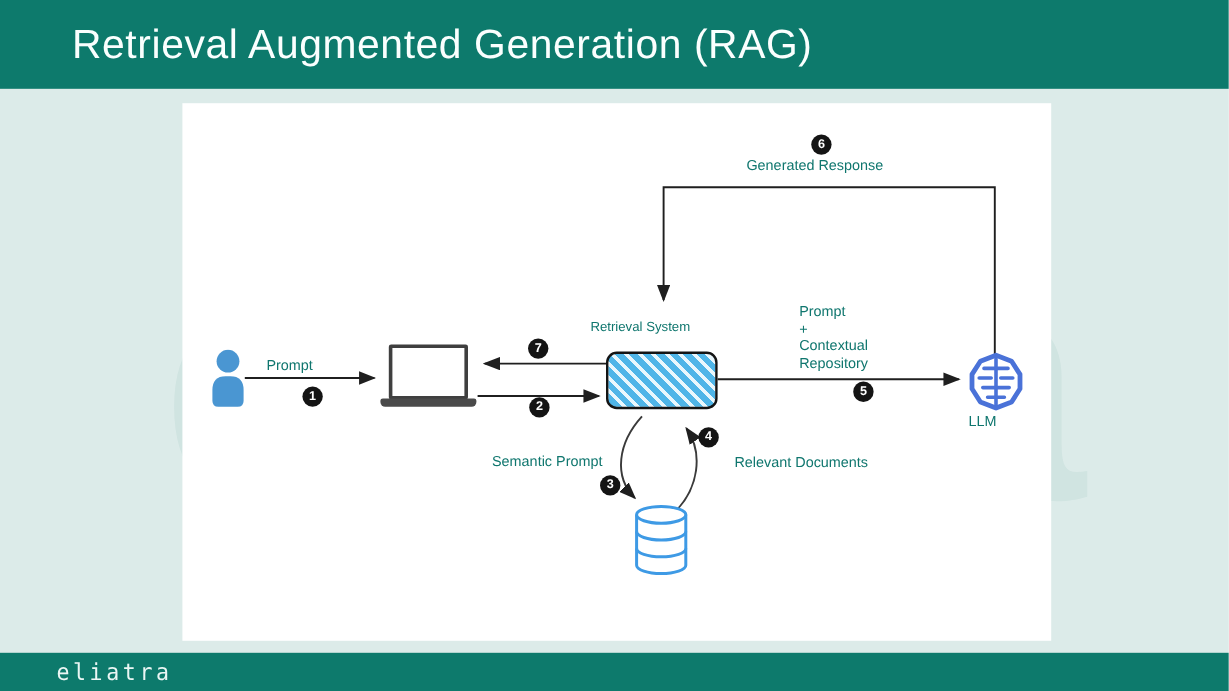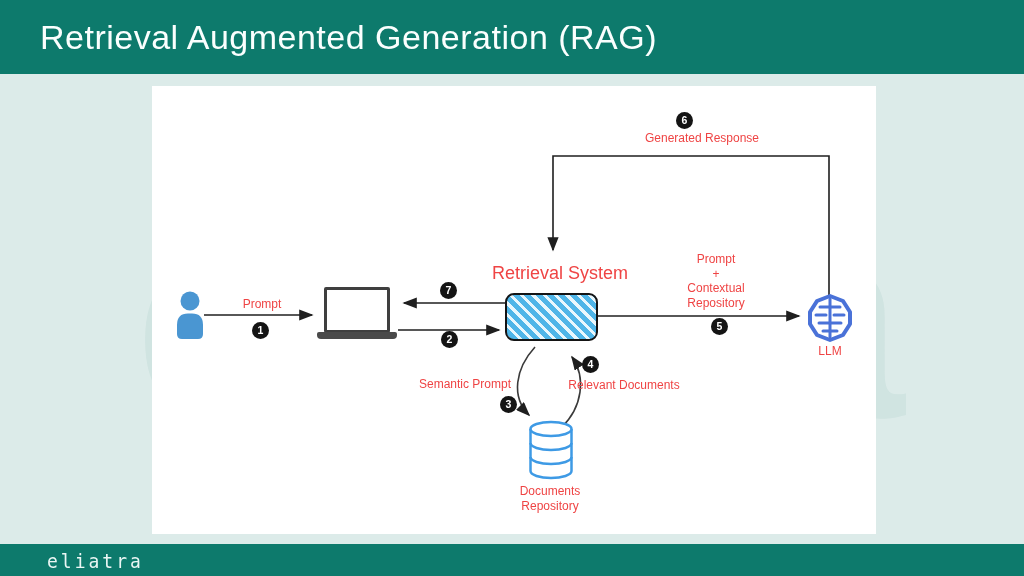--- a/index.html
+++ b/index.html
@@ -5,21 +5,21 @@
   html,body{margin:0;padding:0;}
   body{
     width:1024px;height:576px;overflow:hidden;position:relative;
     background:#dcebe9;
     font-family:"Liberation Sans", sans-serif;
   }
   
   .header{
     position:absolute;left:0;top:0;width:1024px;height:74px;
     background:#0d7a6c;color:#fff;box-sizing:border-box;
-    display:flex;align-items:center;padding-left:40px;
+    display:flex;align-items:center;padding-left:60px;
   }
   .header h1{
     margin:0;font-size:34px;font-weight:400;letter-spacing:.5px;color:#fafffe;
   }
   .footer{
     position:absolute;left:0;bottom:0;width:1024px;height:32px;
     background:#0d7a6c;display:flex;align-items:center;
   }
   .logo-text{
     margin-left:47px;color:#eaf6f4;font-size:18px;letter-spacing:3px;
@@ -33,22 +33,22 @@
   }
   
   .panel{
     position:absolute;left:152px;top:86px;width:724px;height:448px;
     background:#ffffff;
   }
   .panel *{box-sizing:border-box;}
   .connectors{position:absolute;left:0;top:0;width:724px;height:448px;}
   
   .lbl{
-    position:absolute;font-size:12px;color:#ef4444;line-height:14.5px;
-    text-align:center;white-space:nowrap;
+    position:absolute;font-size:12px;color:#0f766e;line-height:14.5px;
+    white-space:nowrap;
   }
   
   .badge{
     position:absolute;width:17px;height:17px;border-radius:50%;
     background:#141414;color:#fff;font-size:10.5px;font-weight:700;
     text-align:center;line-height:17px;
   }
   
   .laptop{position:absolute;left:165px;top:199px;width:80px;height:54px;}
   .laptop .screen{
@@ -95,21 +95,21 @@
   <svg class="icon-abs" style="left:22px;top:205px" width="32" height="50" viewBox="0 0 32 50">
     <circle cx="16" cy="10" r="9.5" fill="#4a96d2"></circle>
     <path d="M3,34 Q3,22.5 14,22.5 L18,22.5 Q29,22.5 29,34 L29,43 Q29,48 24,48 L8,48 Q3,48 3,43 Z" fill="#4a96d2"></path>
   </svg>
 
   <div class="laptop">
     <div class="screen"></div>
     <div class="base"></div>
   </div>
 
-  <div class="lbl" style="left:340px;top:180px;width:120px;font-size:18px">Retrieval System</div>
+  <div class="lbl" style="left:340px;top:180px;width:120px;font-size:11px">Retrieval System</div>
   <div class="retrieval-box"></div>
 
   <svg class="icon-abs" style="left:655px;top:207px" width="46" height="50" viewBox="0 0 46 50">
     <g stroke="#4a72d8" stroke-width="4" fill="none" stroke-linejoin="round" stroke-linecap="round">
       <path d="M23,3 L36,8 L43,19 L43,31 L36,42 L23,47 L10,42 L3,31 L3,19 L10,8 Z"></path>
     </g>
     <g stroke="#4a72d8" stroke-width="3" fill="none" stroke-linecap="round">
       <path d="M23,6 L23,44"></path>
       <path d="M23,14 L13,14 M9,22 L19,22 M23,30 L12,30 M16,38 L23,38"></path>
       <path d="M23,14 L33,14 M37,22 L27,22 M23,30 L34,30 M30,38 L23,38"></path>
@@ -118,35 +118,31 @@
   <div class="lbl" style="left:655px;top:258px;width:46px">LLM</div>
 
   <svg class="icon-abs" style="left:376px;top:334px" width="46" height="60" viewBox="0 0 46 60">
     <g stroke="#3e9ae5" stroke-width="2.5" fill="#ffffff">
       <path d="M2.5,9 L2.5,51 A20.5,7 0 0 0 43.5,51 L43.5,9"></path>
       <path d="M2.5,23 A20.5,7 0 0 0 43.5,23" fill="none"></path>
       <path d="M2.5,37 A20.5,7 0 0 0 43.5,37" fill="none"></path>
       <ellipse cx="23" cy="9" rx="20.5" ry="7"></ellipse>
     </g>
   </svg>
-  <div class="lbl" style="left:348px;top:398px;width:100px">
-    <div>Documents</div>
-    <div>Repository</div>
-  </div>
 
   <div class="lbl" style="left:70px;top:211px;width:80px">Prompt</div>
   <div class="lbl" style="left:470px;top:45px;width:160px">Generated Response</div>
   <div class="lbl" style="left:514px;top:166px;width:100px">
     <div>Prompt</div>
     <div>+</div>
     <div>Contextual</div>
     <div>Repository</div>
   </div>
   <div class="lbl" style="left:258px;top:291px;width:110px">Semantic Prompt</div>
-  <div class="lbl" style="left:412px;top:292px;width:120px">Relevant Documents</div>
+  <div class="lbl" style="left:460px;top:292px;width:120px">Relevant Documents</div>
 
   <div class="badge" style="left:100px;top:236px">1</div>
   <div class="badge" style="left:289px;top:245px">2</div>
   <div class="badge" style="left:348px;top:310px">3</div>
   <div class="badge" style="left:430px;top:270px">4</div>
   <div class="badge" style="left:559px;top:232px">5</div>
   <div class="badge" style="left:524px;top:26px">6</div>
   <div class="badge" style="left:288px;top:196px">7</div>
 
 </div>

